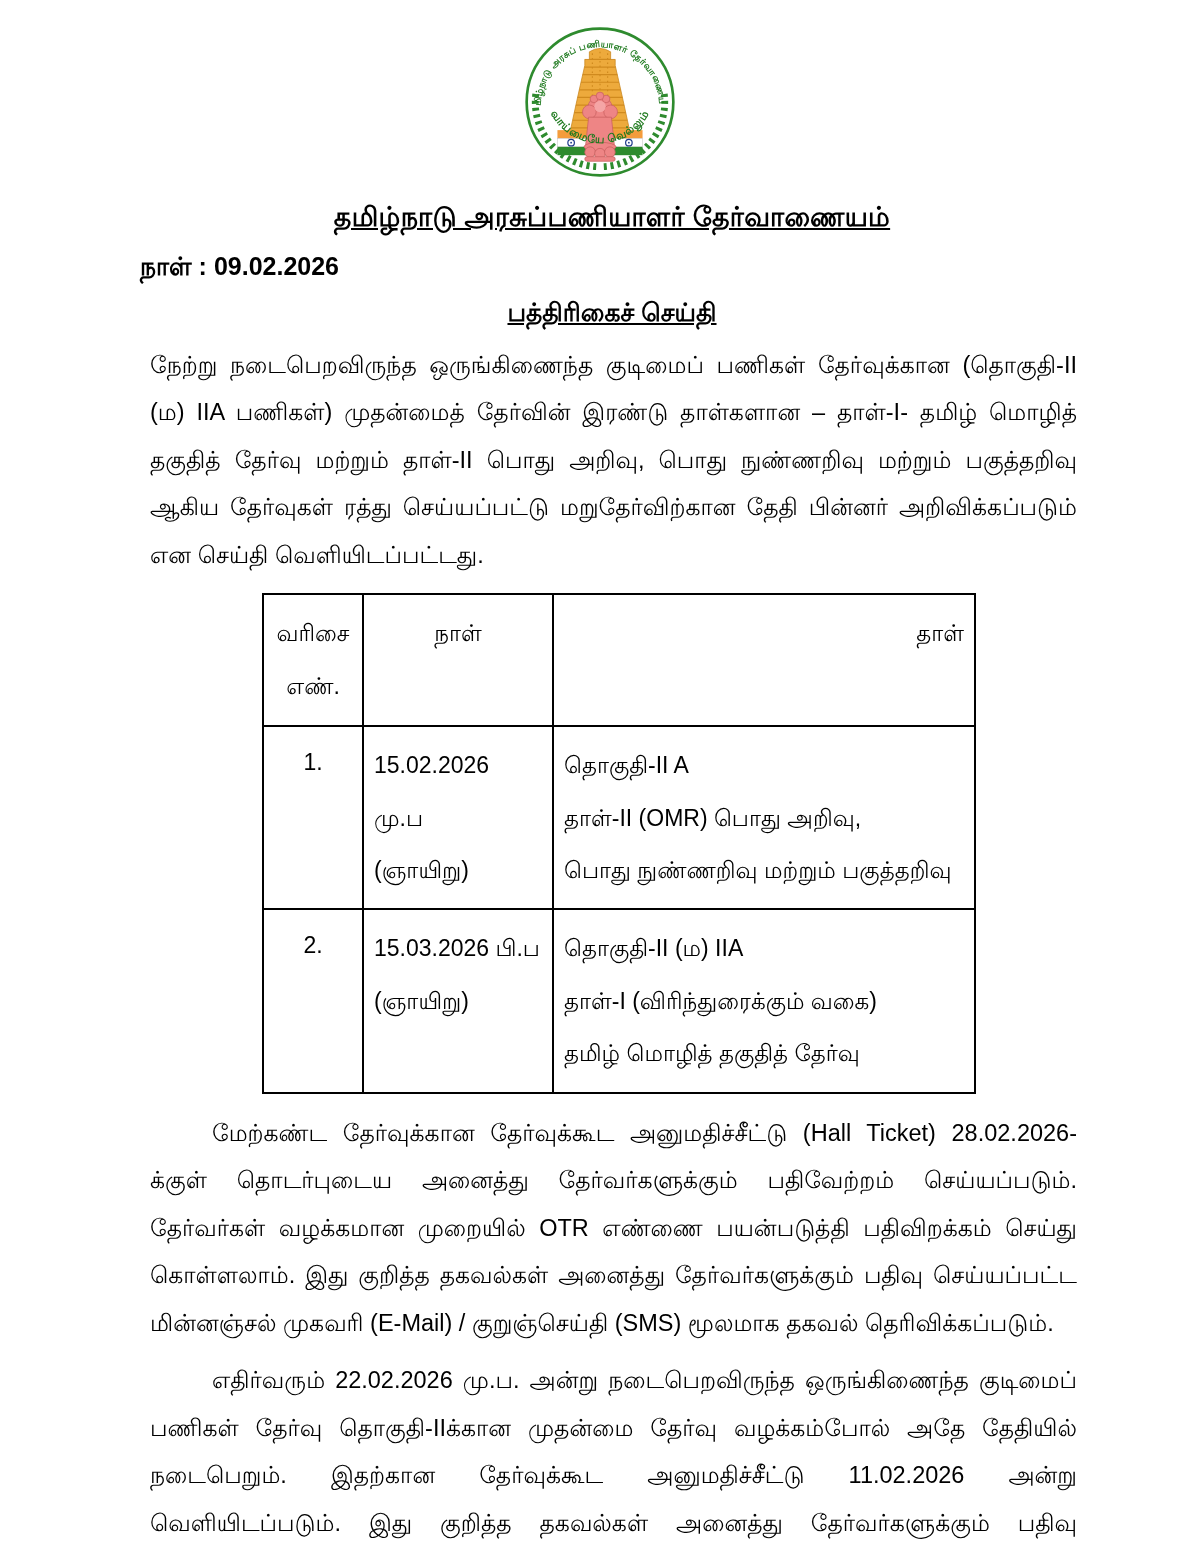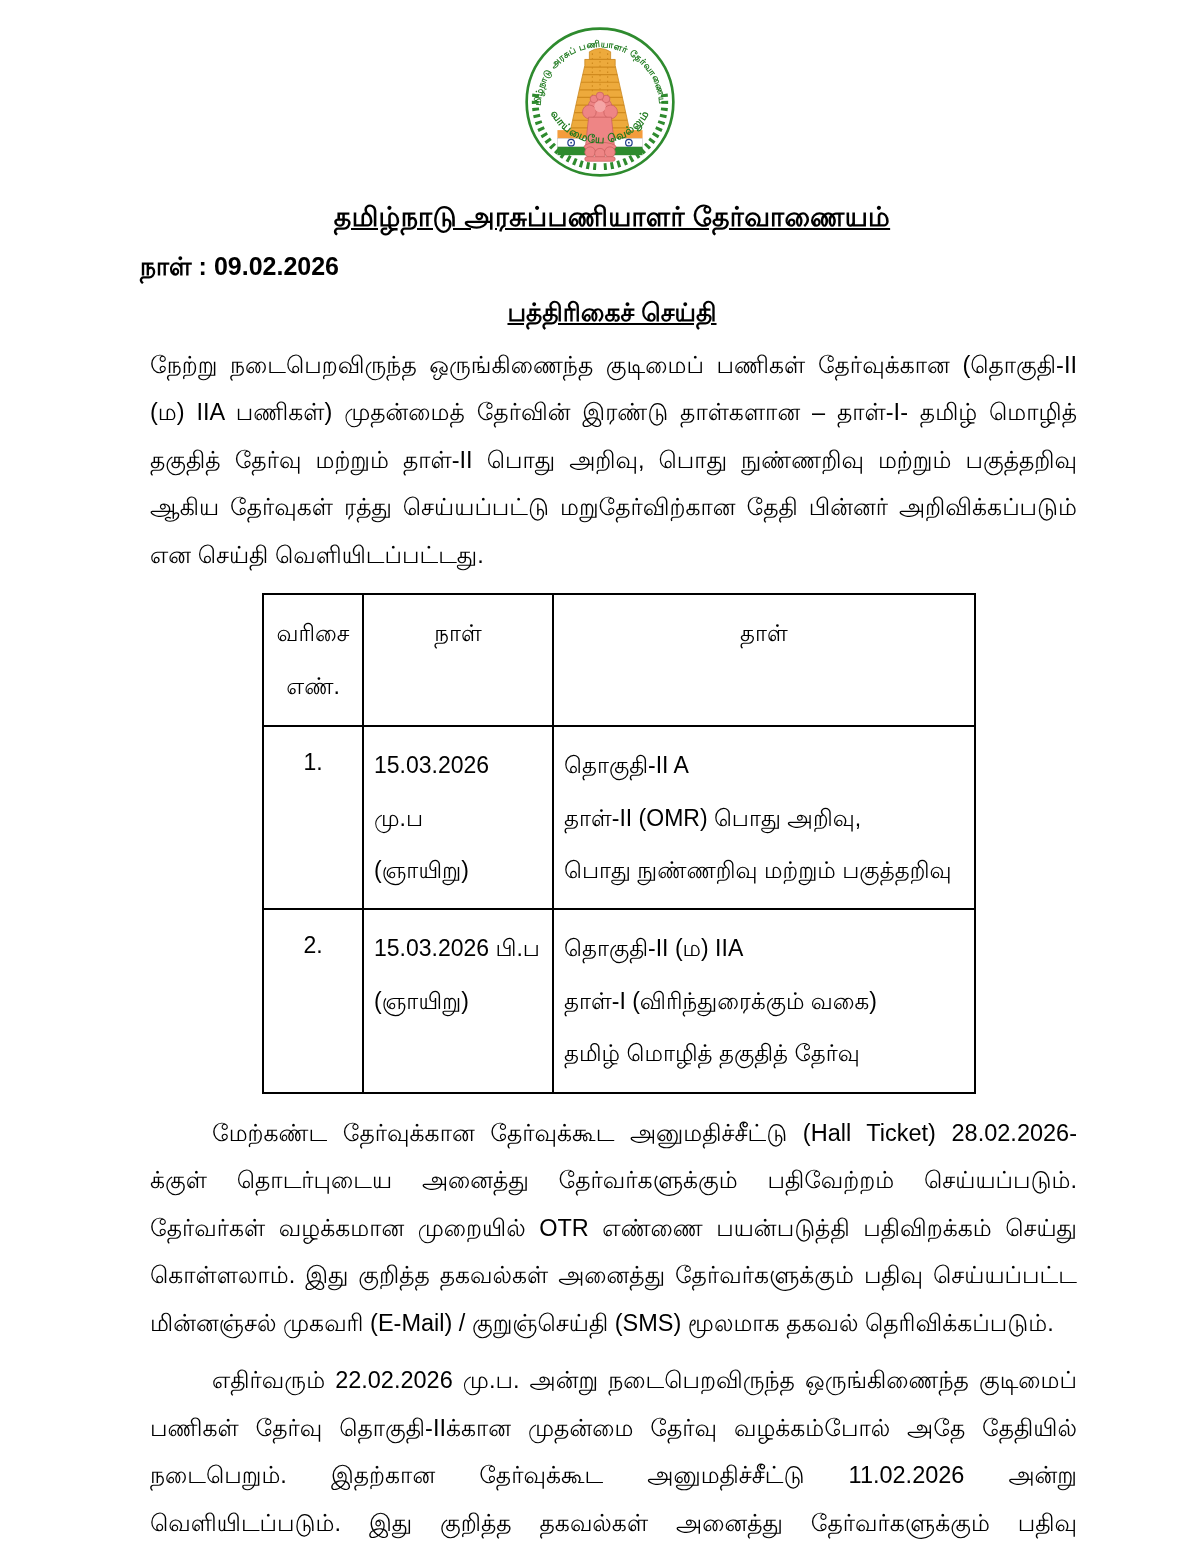--- a/index.html
+++ b/index.html
@@ -30,21 +30,21 @@
   .body-text p.indent{text-indent:62px;}
   table.sched{
     border-collapse:collapse;margin:14px 0 16px 122px;table-layout:fixed;
   }
   table.sched th, table.sched td{
     border:2px solid #000;vertical-align:top;font-weight:normal;
     font-size:23px;padding:12px 10px;
   }
   th.c-sno{width:78px;text-align:center;padding-left:14px;line-height:2.3;}
   th.c-date{width:168px;text-align:center;line-height:2.3;}
-  th.c-paper{width:400px;text-align:center;line-height:2.3;}
+  th.c-paper{width:400px;text-align:right;line-height:2.3;}
   td.sno{text-align:center;padding-top:16px;}
   td.date div, td.paper div{line-height:2.28;}
   td.date{padding-left:16px;padding-top:16px;}
   td.paper{padding-left:20px;padding-top:16px;}
 </style>
 </head>
 <body>
 
 <div class="page">
 
@@ -134,21 +134,21 @@
         <tr>
           <th class="c-sno">வரிசை எண்.</th>
           <th class="c-date">நாள்</th>
           <th class="c-paper">தாள்</th>
         </tr>
       </thead>
       <tbody>
         <tr>
           <td class="sno">1.</td>
           <td class="date">
-            <div>15.03.2026 மு.ப</div>
+            <div>15.02.2026 மு.ப</div>
             <div>(ஞாயிறு)</div>
           </td>
           <td class="paper">
             <div>தொகுதி-II A</div>
             <div>தாள்-II (OMR) பொது அறிவு,</div>
             <div>பொது நுண்ணறிவு மற்றும் பகுத்தறிவு</div>
           </td>
         </tr>
         <tr>
           <td class="sno">2.</td>

